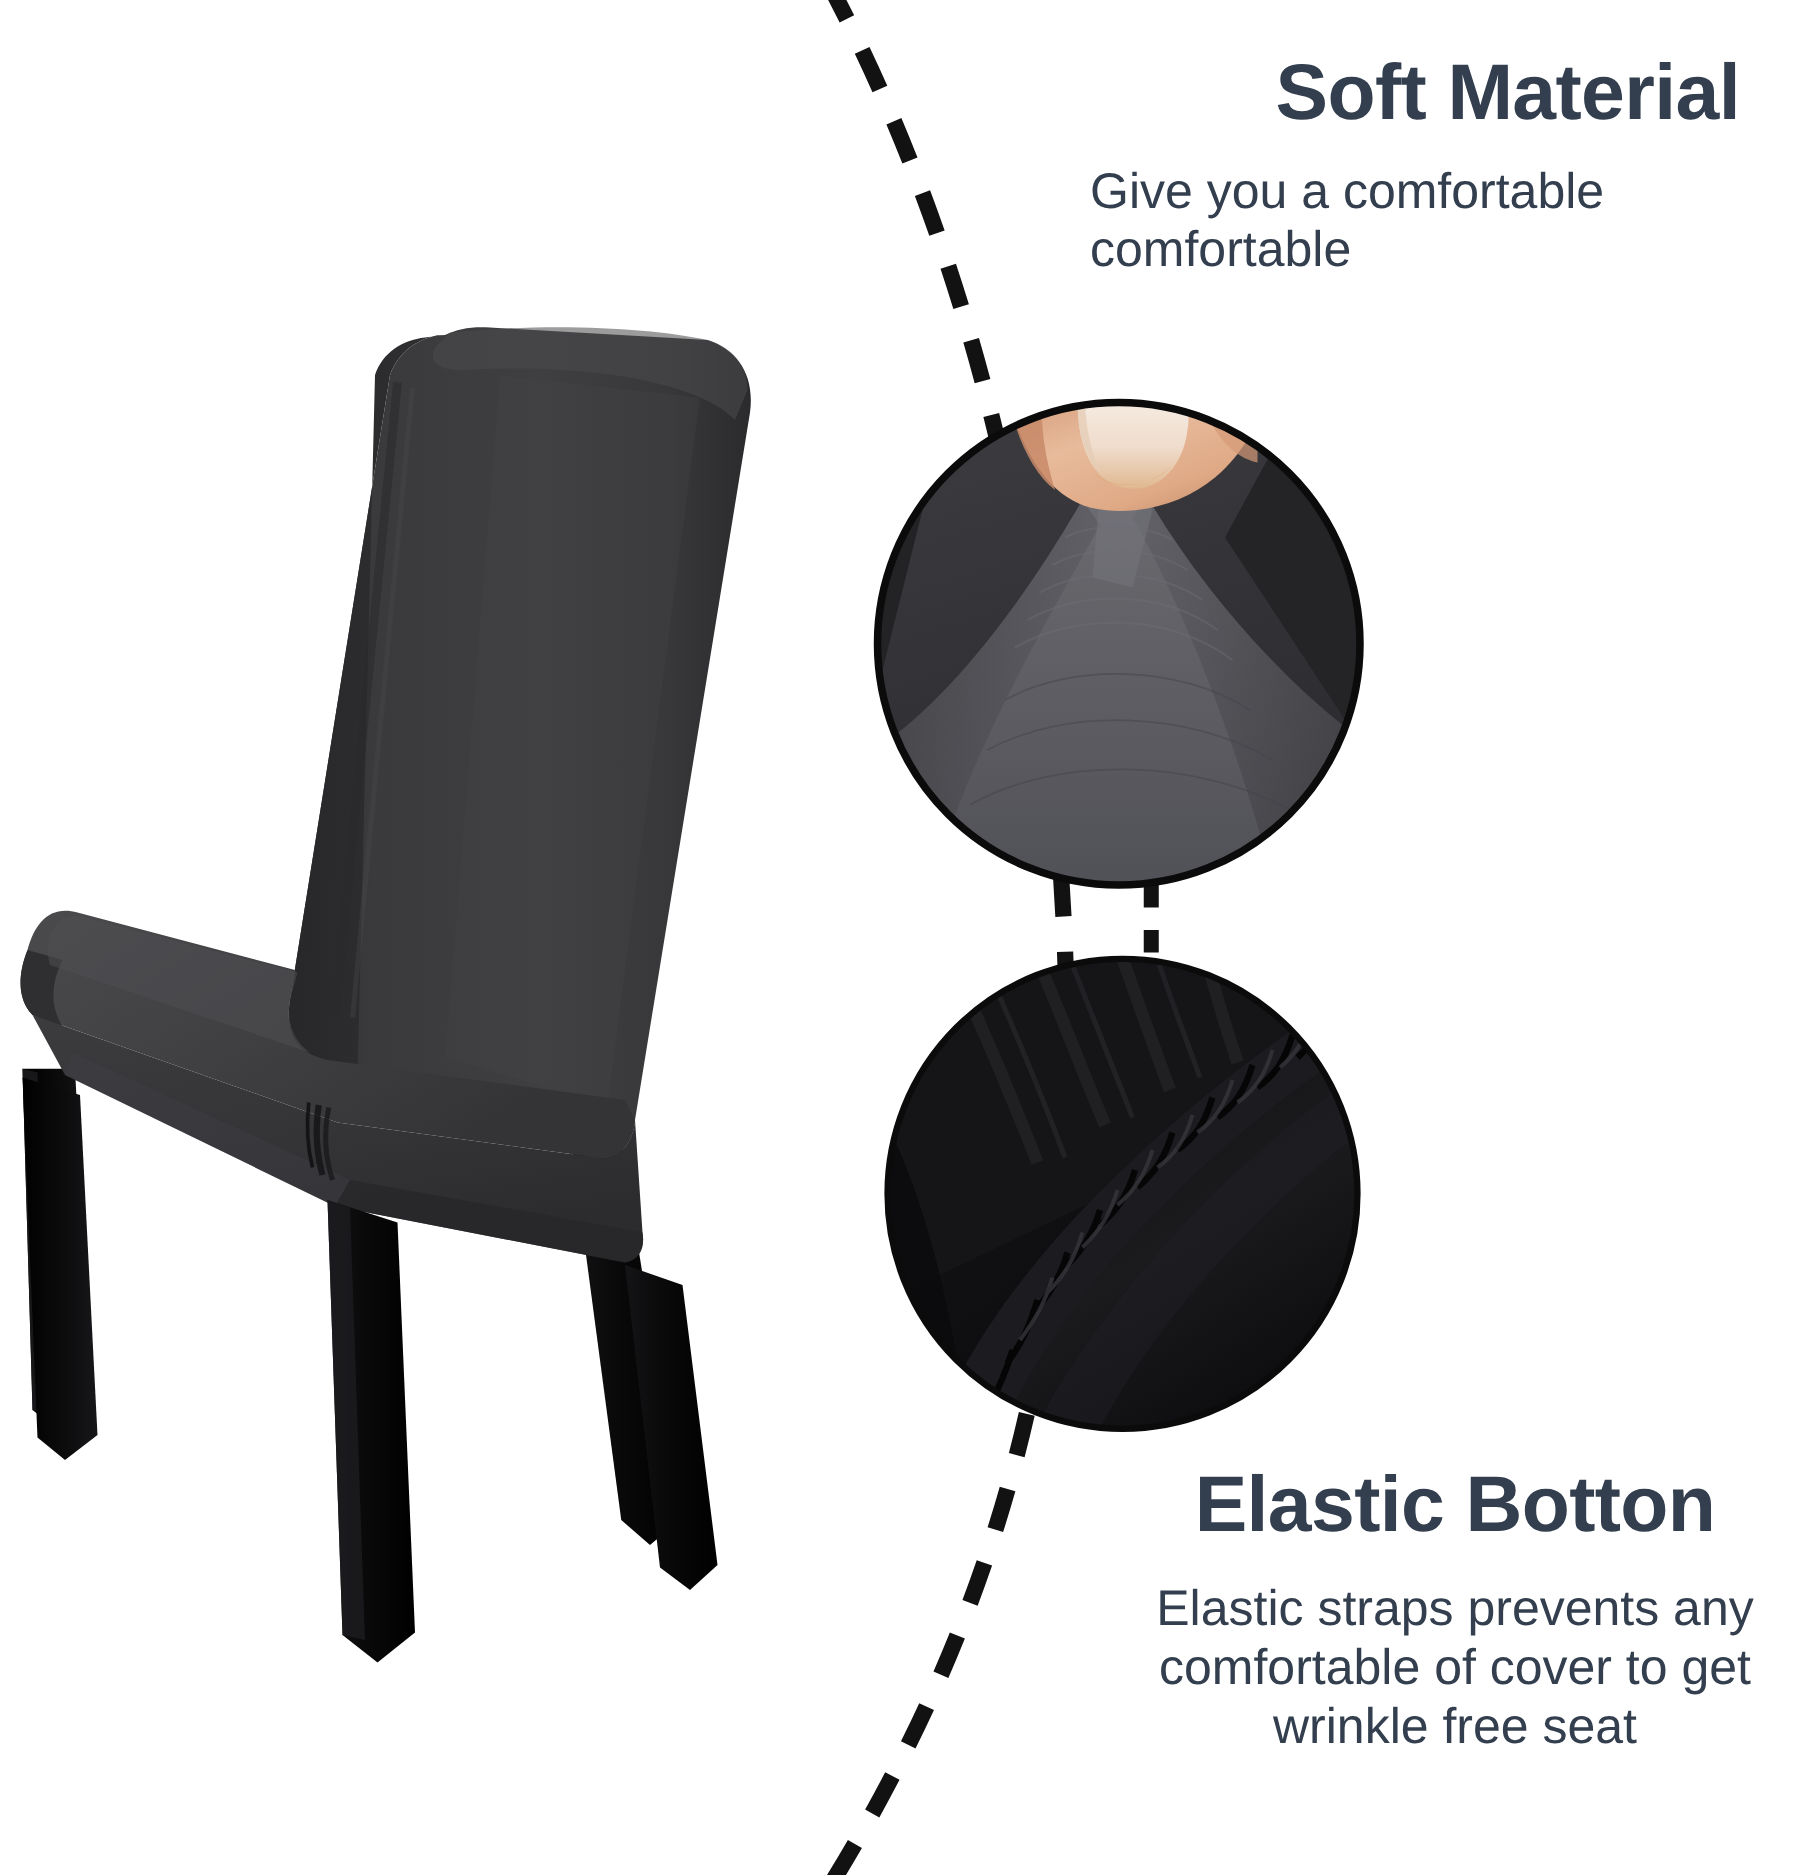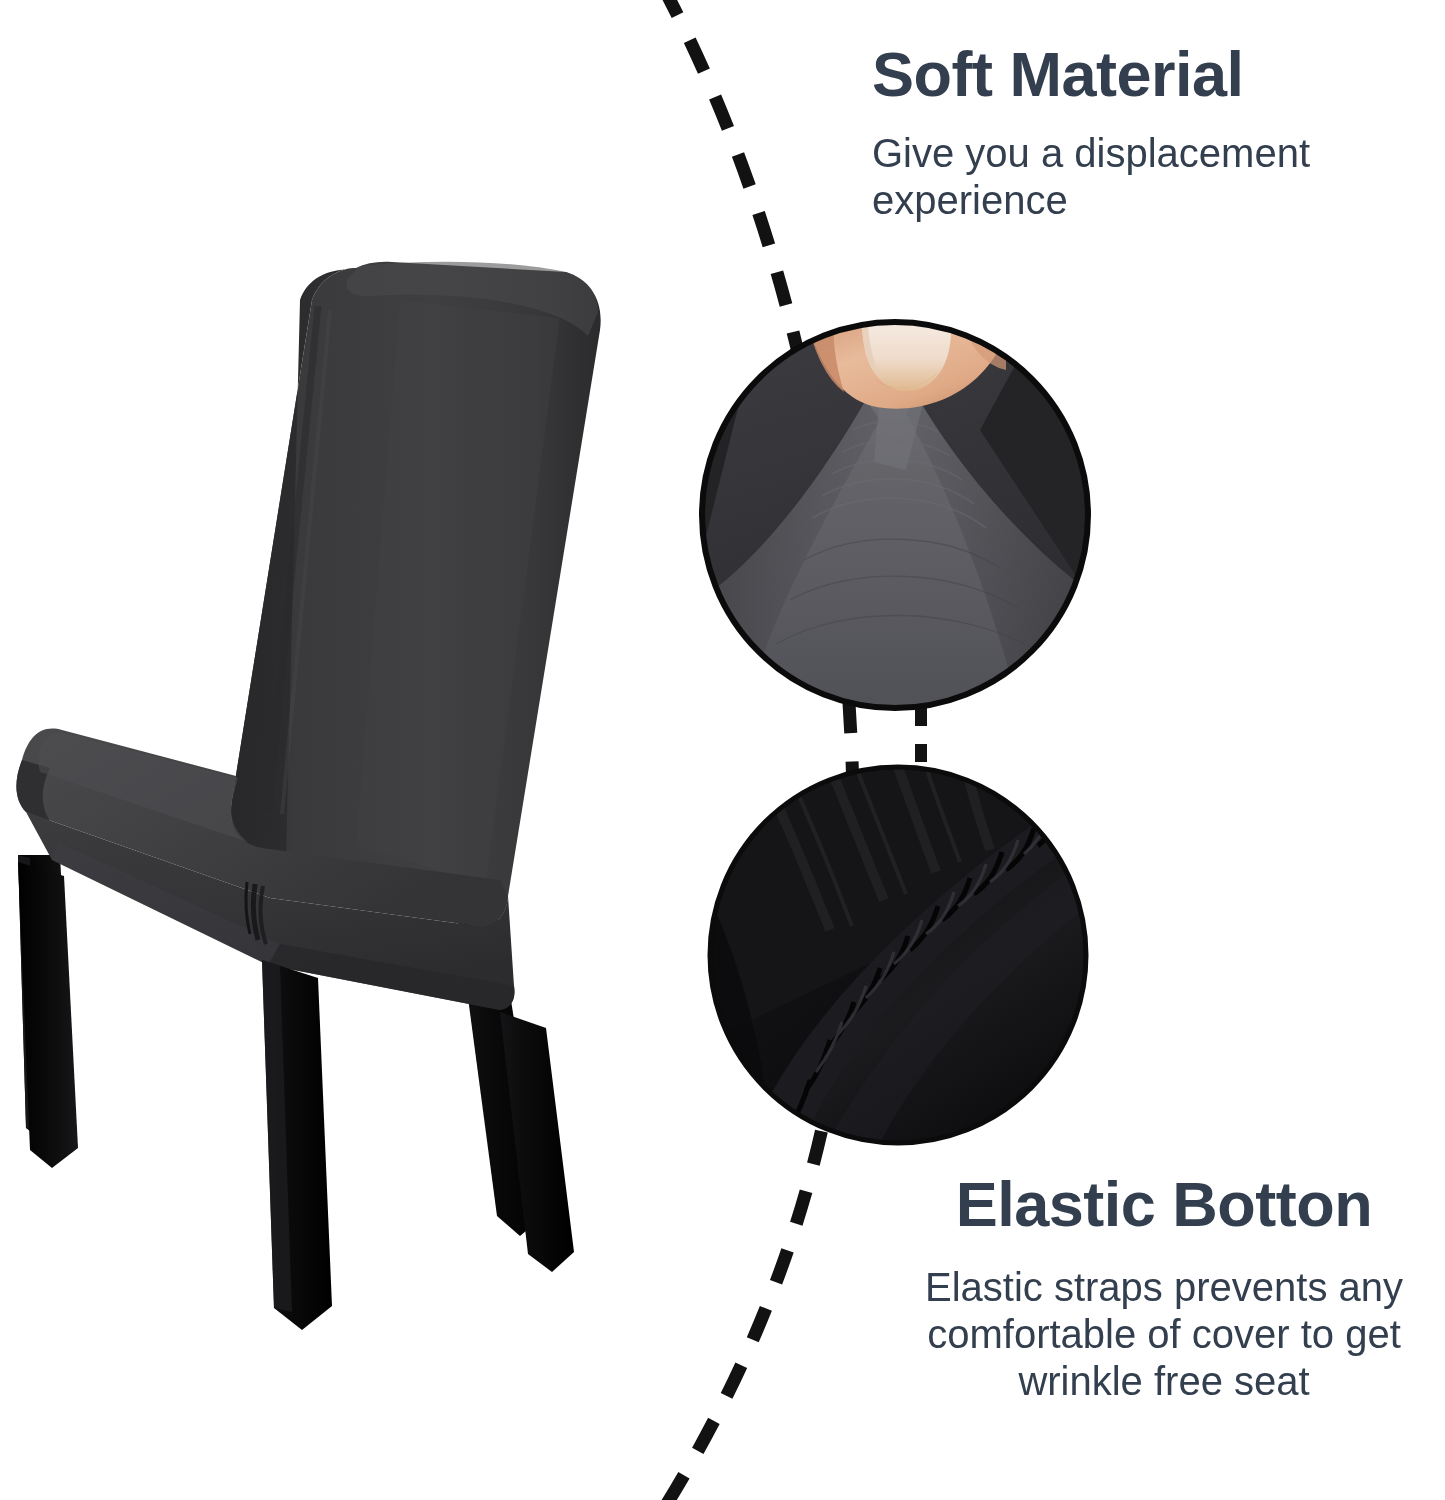--- a/index.html
+++ b/index.html
@@ -318,22 +318,22 @@
                  C 876,1062 846,1108 828,1143 L 880,1143
                  C 906,1092 952,1030 1010,974 C 1036,948 1062,926 1086,908 Z" fill="#1f1f24" opacity=".55"></path>
 
         <path d="M 710,900 C 740,960 764,1052 772,1143 L 710,1143 Z" fill="#0a0a0c" opacity=".8"></path>
       </g>
       <circle cx="898" cy="955" r="188" fill="none" stroke="#0b0b0b" stroke-width="5"></circle>
     </g>
   </svg>
 
   <div class="txt-block" id="soft-block">
-    <div class="headline" style="color: rgb(51, 63, 78);">Soft Material</div>
-    <div class="subline" style="color: rgb(51, 63, 78);">Give you a displacement experience</div>
+    <div class="headline" style="color: rgb(51, 63, 78); text-align: right;">Soft Material</div>
+    <div class="subline" style="color: rgb(51, 63, 78);">Give you a comfortable comfortable</div>
   </div>
 
   <div class="txt-block" id="elastic-block">
     <div class="headline" style="color: rgb(51, 63, 78);">Elastic Botton</div>
     <div class="subline" style="color: rgb(51, 63, 78);">Elastic straps prevents any comfortable of cover to get wrinkle free seat</div>
   </div>
 
 </div>
 
 </body></html>

